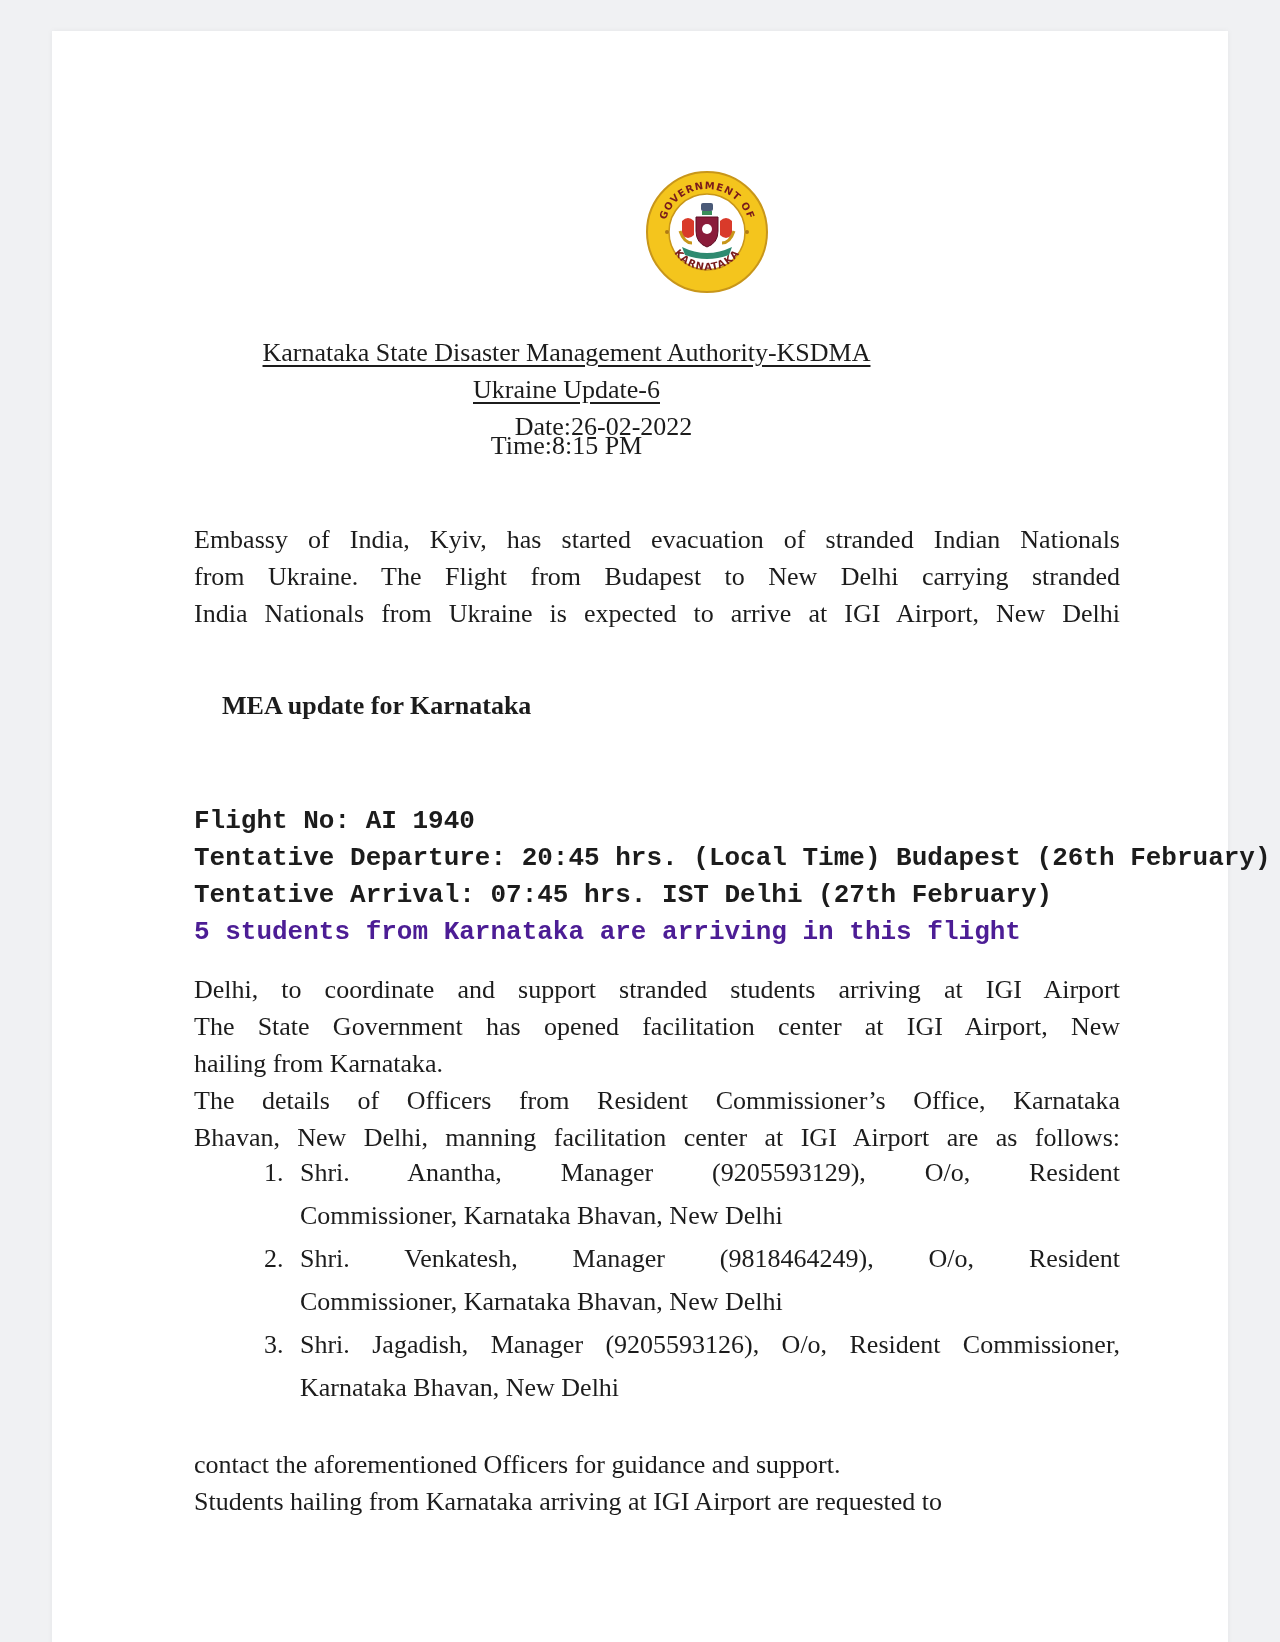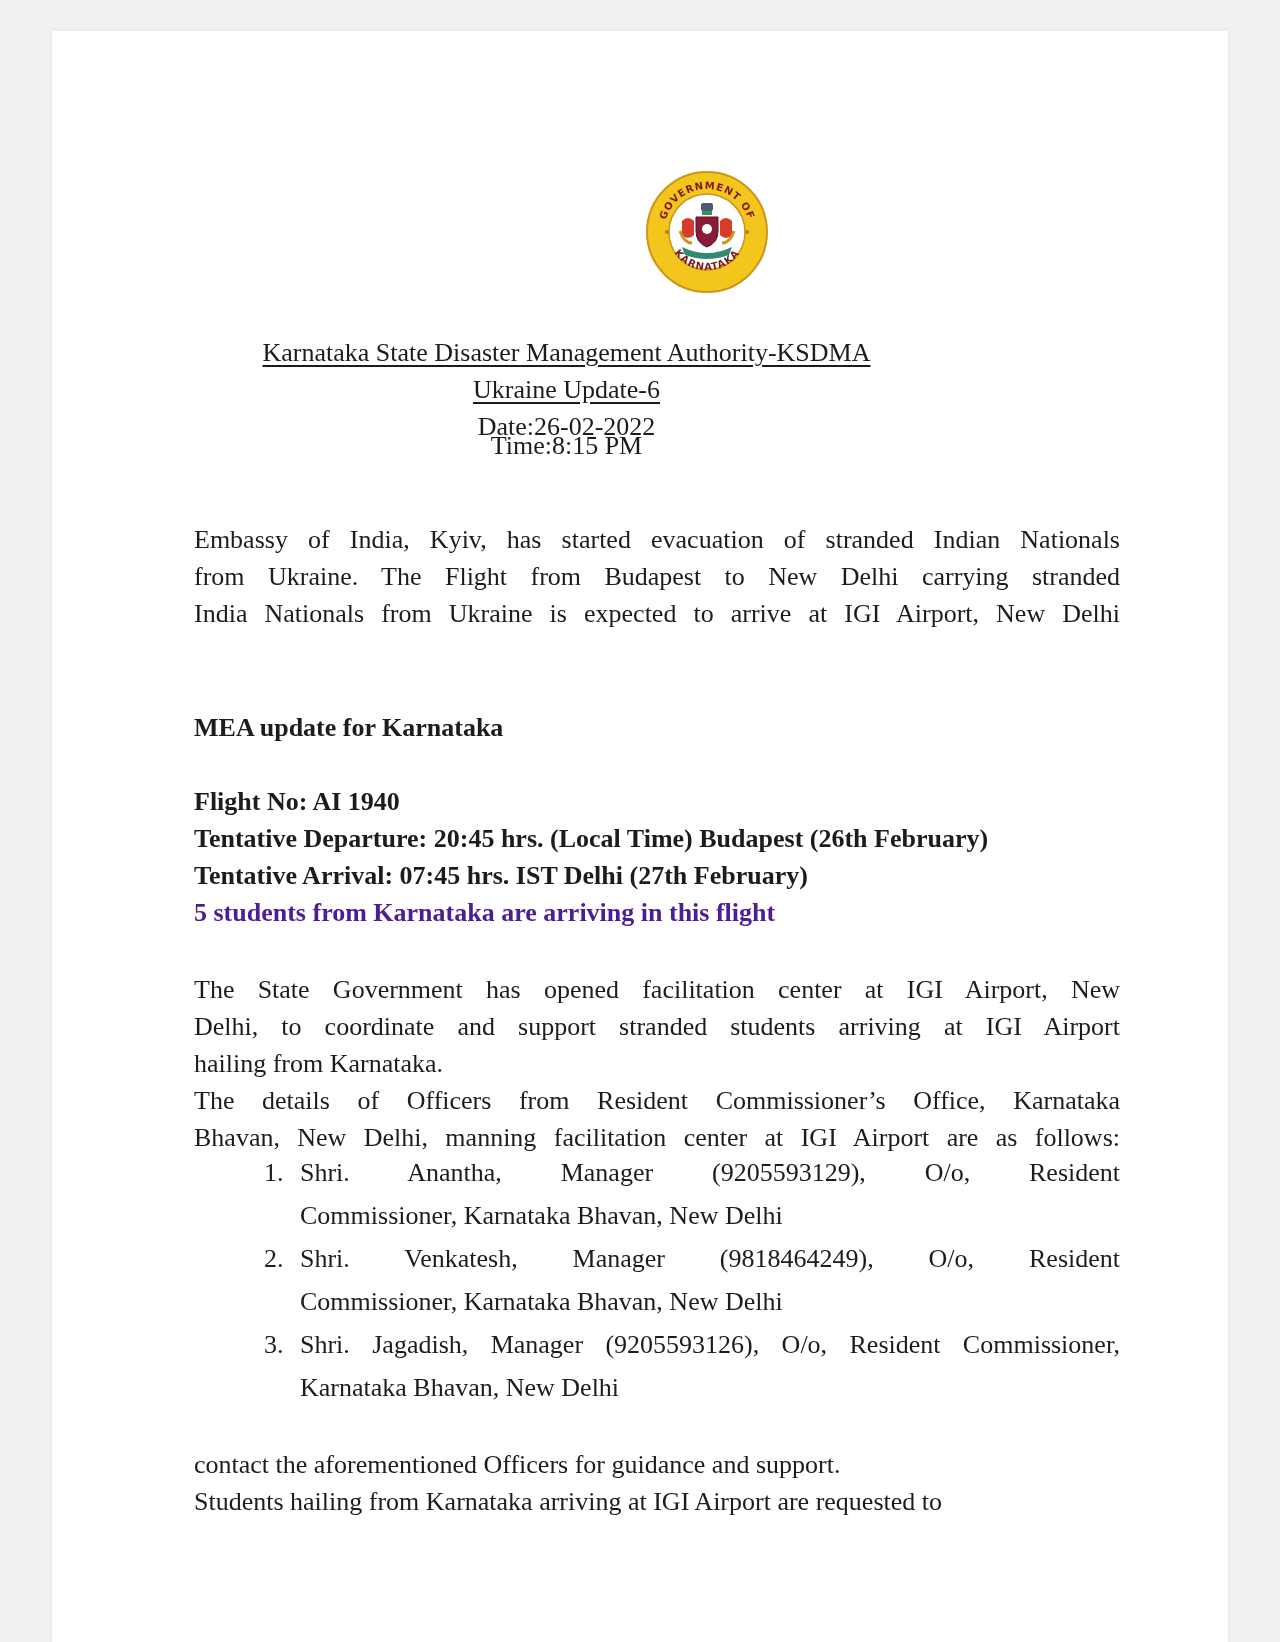--- a/index.html
+++ b/index.html
@@ -34,39 +34,39 @@
       position: absolute;
       left: 0;
       width: 1029px;
       text-align: center;
       font-size: 26px;
       line-height: 37px;
     }
     .heading .u { text-decoration: underline; text-underline-offset: 4px; text-decoration-thickness: 2px; }
     .h1 { top: 303px; }
     .h2 { top: 340px; }
-    .h3 { top: 377px; }
+    .h3 { top: 377px; padding-left: 37px; }
     .h4 { top: 396px; }
 
     .block {
       position: absolute;
       left: 142px;
       width: 926px;
       font-size: 26px;
       line-height: 37px;
     }
     .line { display: block; white-space: nowrap; }
     .jline { display: block; text-align: justify; text-align-last: justify; white-space: normal; }
     sup { font-size: 15px; vertical-align: 11px; line-height: 0; }
     .bold { font-weight: bold; }
     .red { color: #4c1d95; }
 
     .p1 { top: 490px; }
-    .mea { top: 678px; }
-    .flight { top: 752px; }
+    .mea { top: 656px; margin-left: 28px; }
+    .flight { top: 772px; font-family: Liberation Mono, monospace; }
     .p2 { top: 940px; }
 
     .list {
       position: absolute;
       left: 142px;
       width: 926px;
       font-size: 26px;
       line-height: 43px;
     }
     .li { position: relative; padding-left: 106px; }
@@ -129,22 +129,22 @@
   <div class="block mea bold">MEA update for Karnataka</div>
 
   <div class="block flight bold">
     <span class="line">Flight No: AI 1940</span>
     <span class="line">Tentative Departure: 20:45 hrs. (Local Time) Budapest  (26th February)</span>
     <span class="line">Tentative Arrival: 07:45 hrs. IST Delhi (27th February)</span>
     <span class="line red">5 students from Karnataka are arriving in this flight</span>
   </div>
 
   <div class="block p2">
+    <span class="jline">Delhi, to coordinate and support stranded students arriving at IGI Airport</span>
     <span class="jline">The State Government has opened facilitation center at IGI Airport, New</span>
-    <span class="jline">Delhi, to coordinate and support stranded students arriving at IGI Airport</span>
     <span class="line">hailing from Karnataka.</span>
     <span class="jline">The details of Officers from Resident Commissioner’s Office, Karnataka</span>
     <span class="jline">Bhavan, New Delhi, manning facilitation center at IGI Airport are as follows:</span>
   </div>
 
   <div class="list">
     <div class="li">
       <span class="num">1.</span>
       <span class="jline">Shri. Anantha, Manager (9205593129), O/o, Resident</span>
       <span class="line">Commissioner, Karnataka Bhavan, New Delhi</span>

